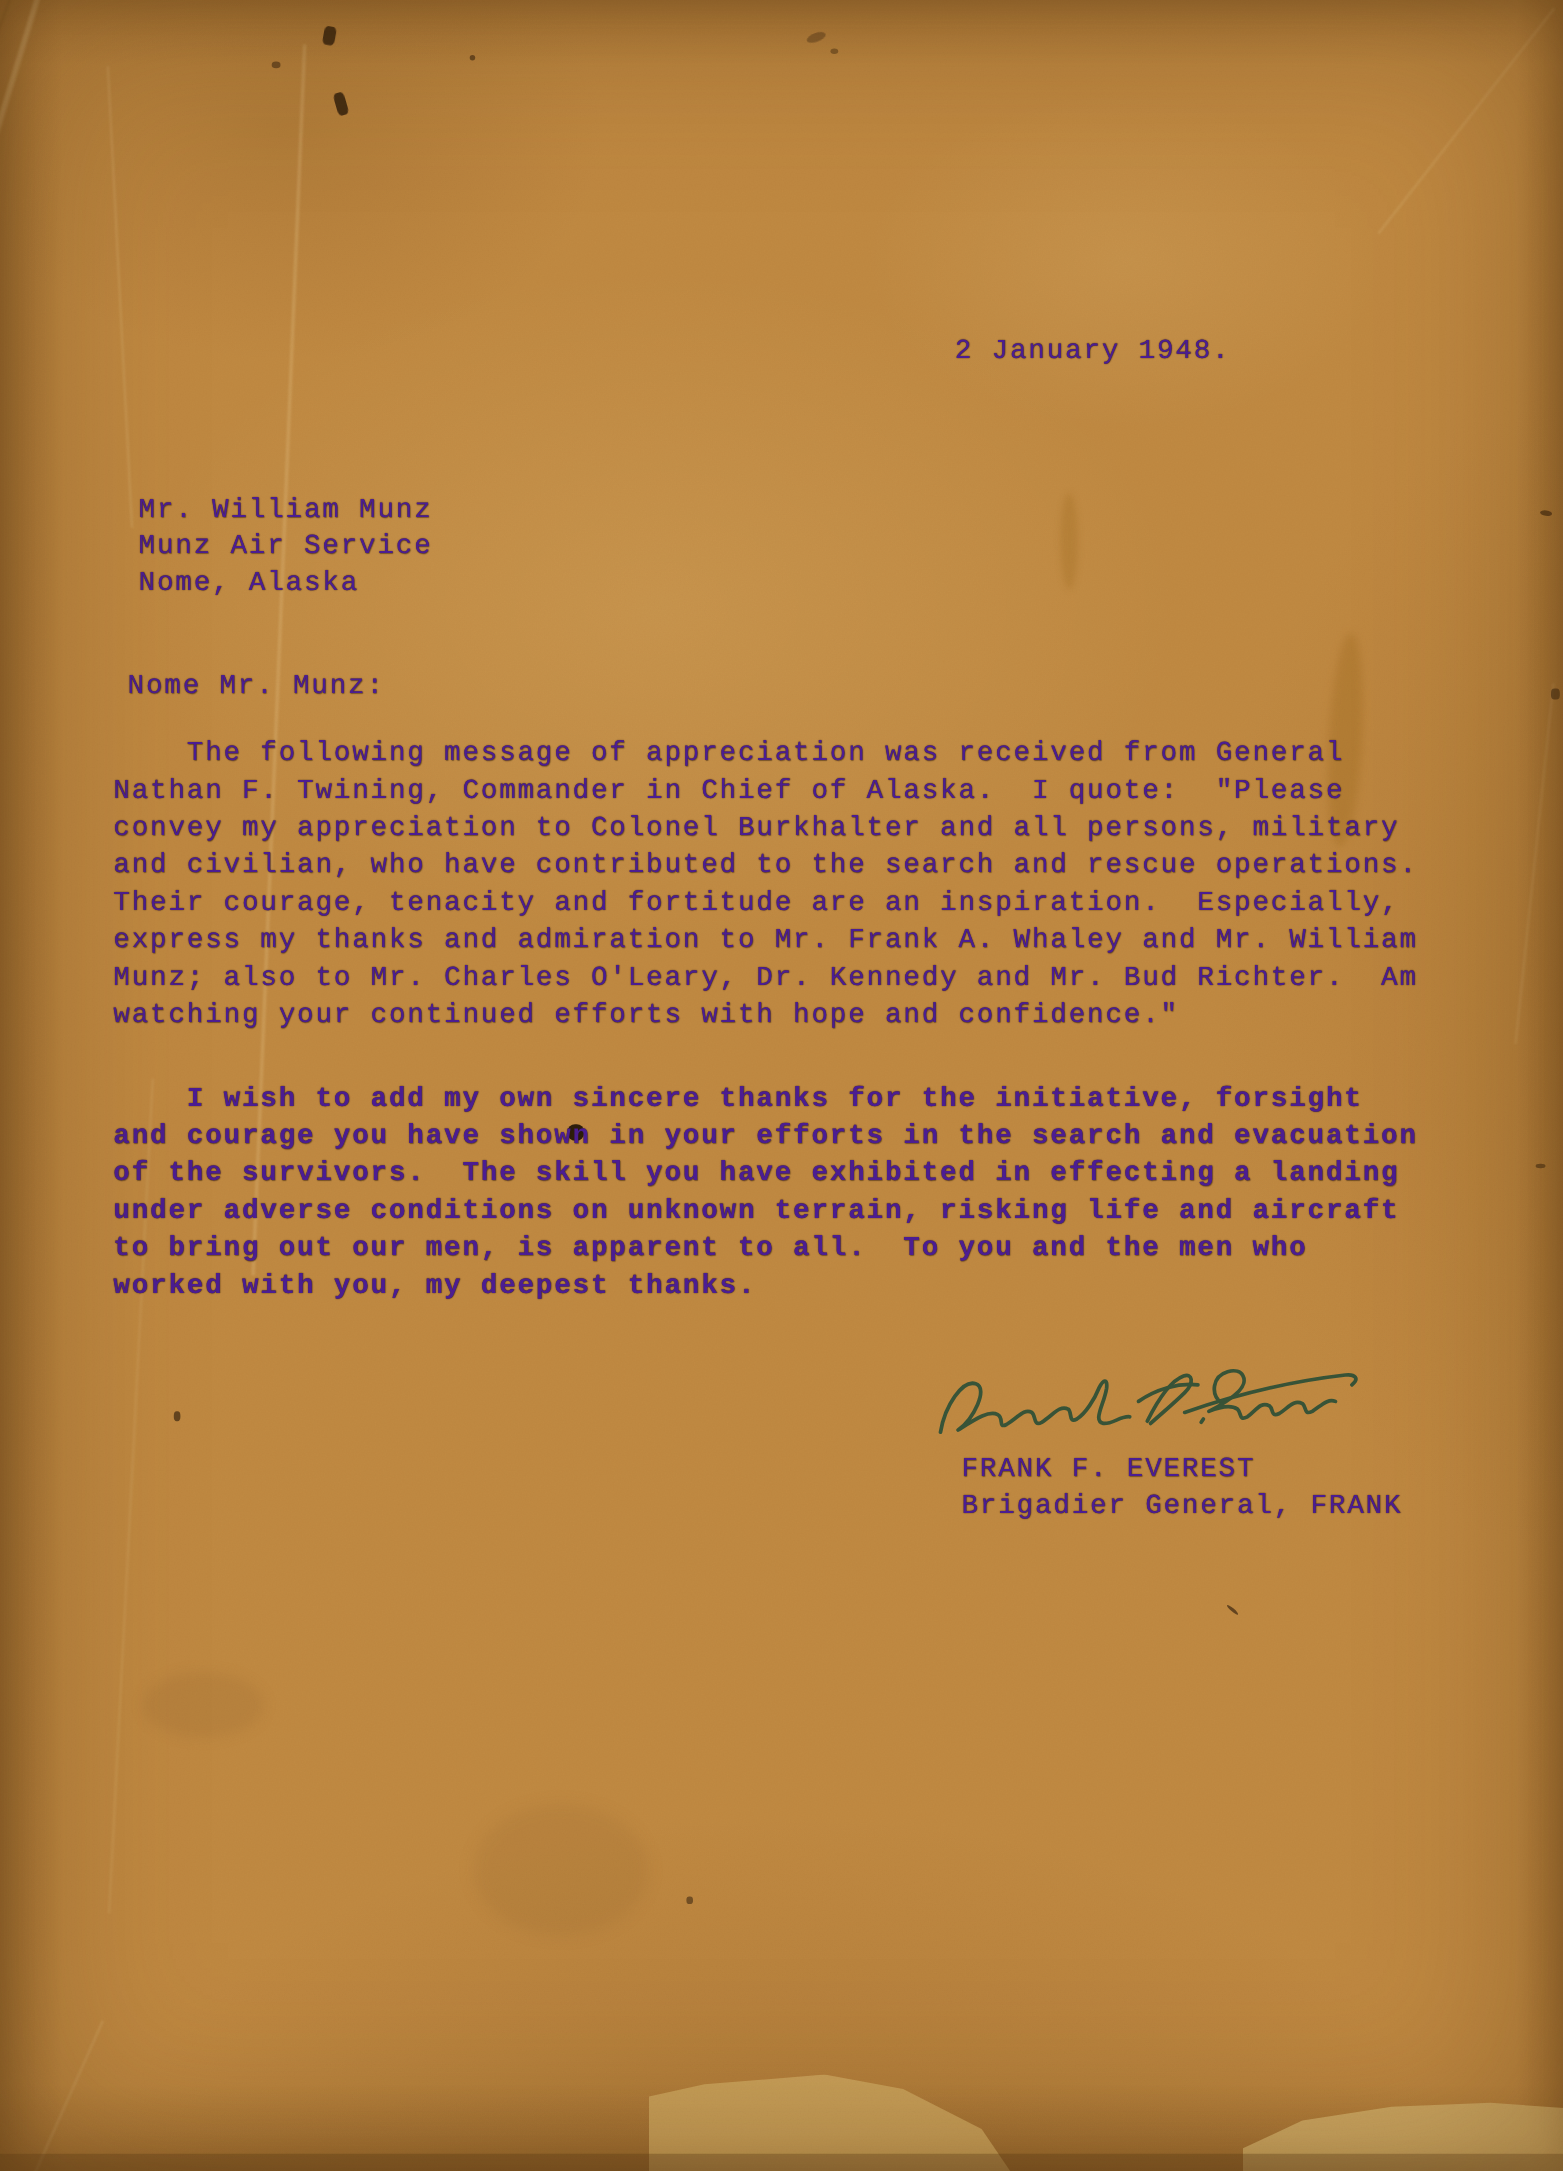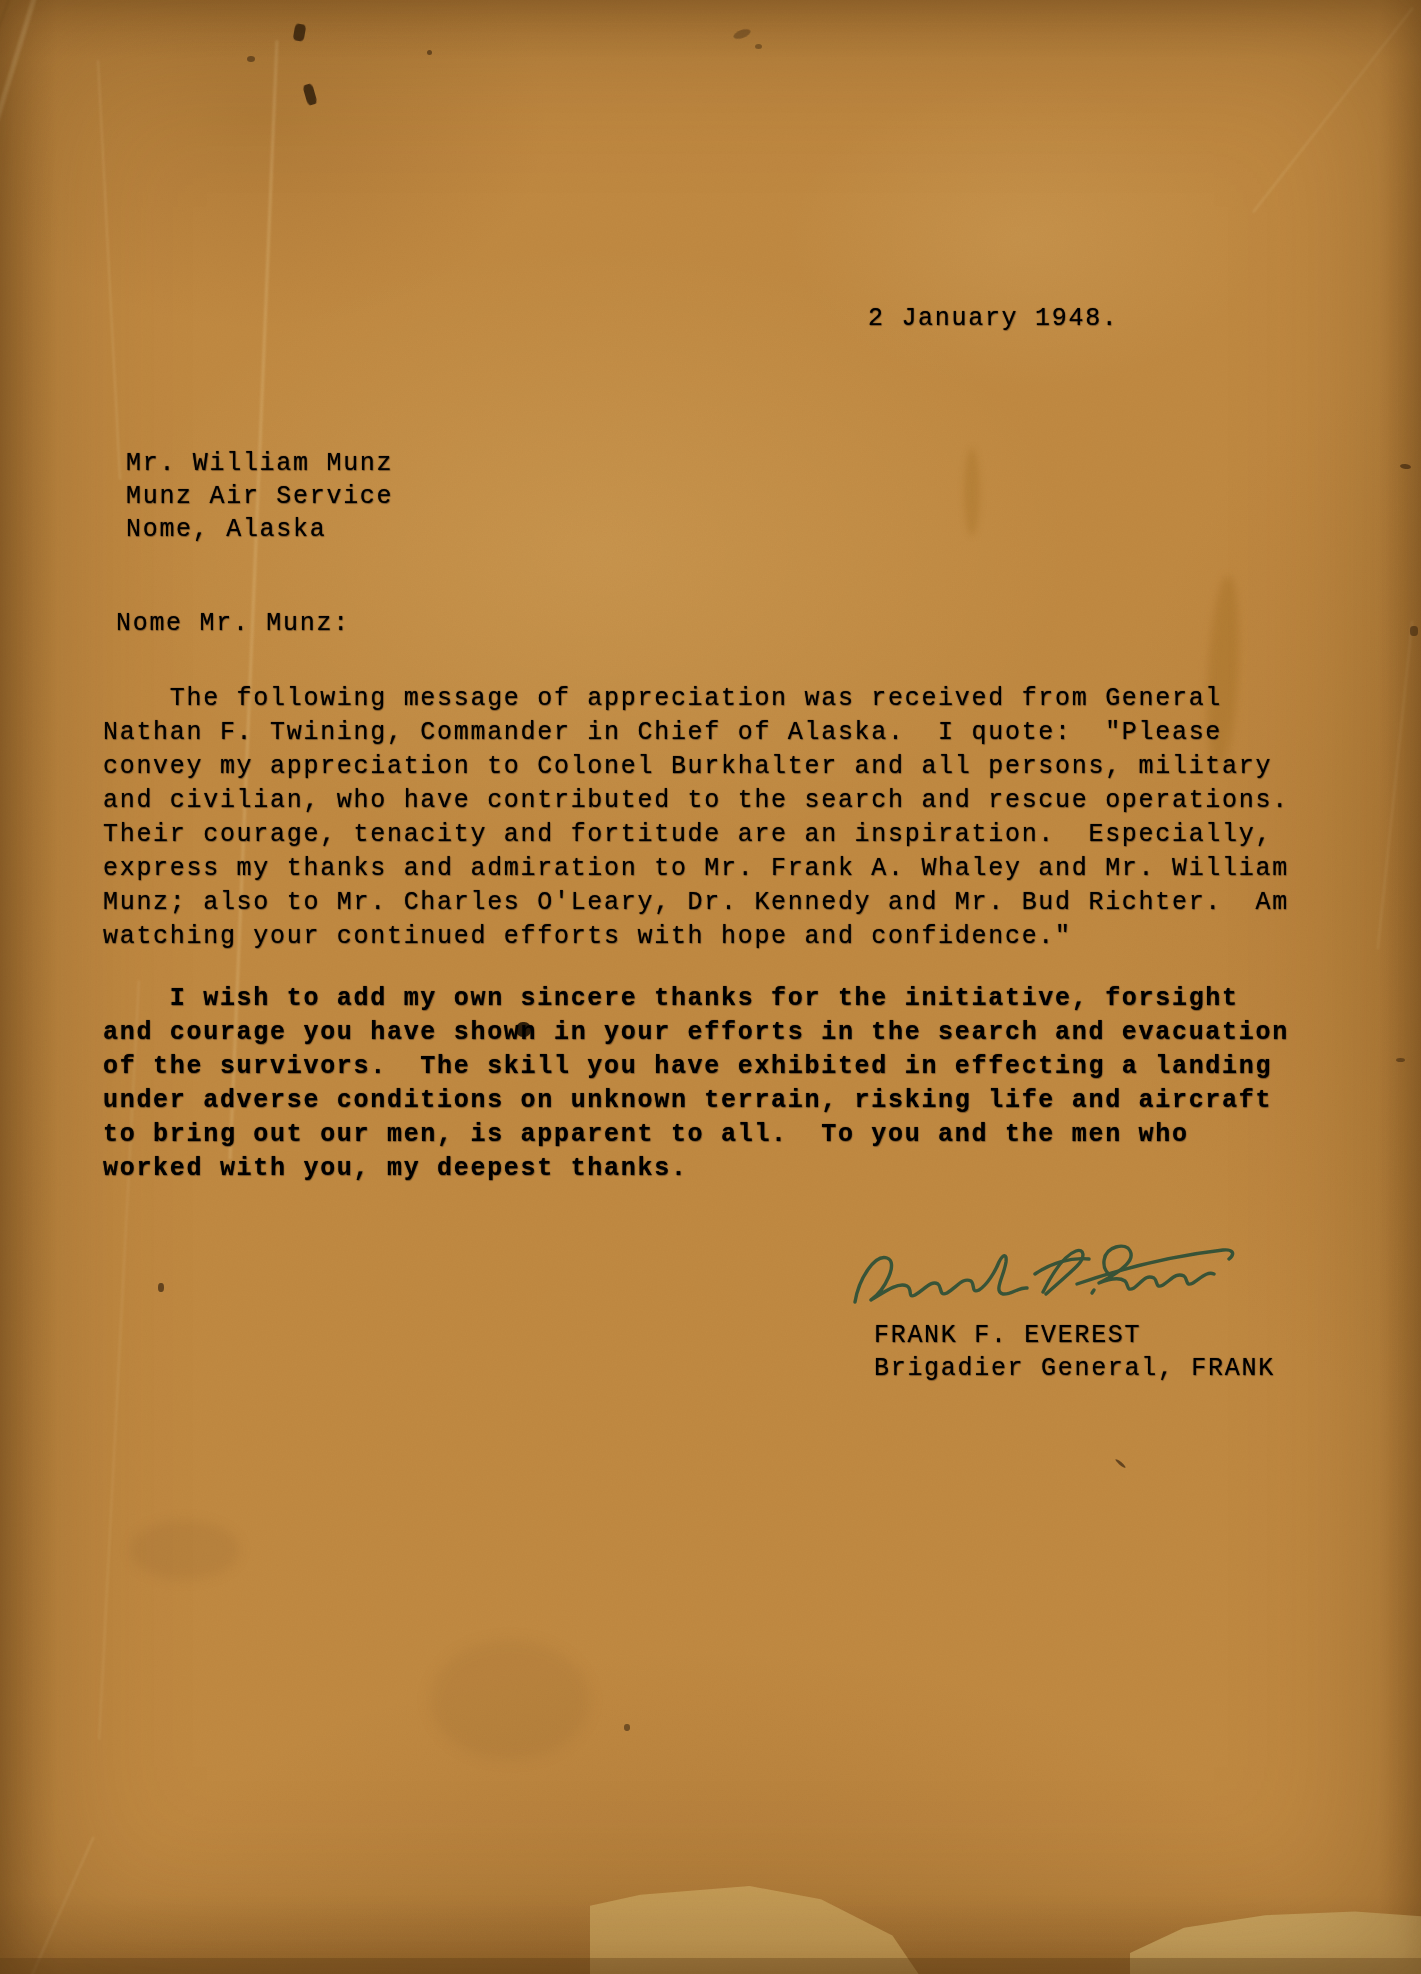--- a/index.html
+++ b/index.html
@@ -31,21 +31,21 @@
   .crease { position: absolute; pointer-events: none; background: rgba(240,214,160,0.42); filter: blur(1px); }
   .crease.dark { background: rgba(110,76,28,0.55); }
   .stain  { position: absolute; pointer-events: none; border-radius: 50%; }
   .tear   { position: absolute; pointer-events: none; }
   .ink-text {
     position: absolute;
     white-space: pre;
     font-size: 25px;
     line-height: 34px;
     letter-spacing: 1.7px;
-    color: #000000;
+    color: #4c1d95;
     text-shadow: 0 0 1.1px rgba(44,27,13,0.9), 0.6px 0.6px 0.9px rgba(44,27,13,0.4);
   }
   .sig-svg { position: absolute; left: 845px; top: 1226px; }
 </style>
 </head>
 <body>
 
 <div class="paper">
 
   <div class="mottle"></div>
@@ -84,21 +84,21 @@
   <div class="stain" style="left:516px; top:1022px; width:15px; height:15px; background:rgba(30,18,6,0.9); border-radius:45%; filter:blur(0.4px);"></div>
 
   <div class="ink-text" style="left:868px; top:302px;">2 January 1948.</div>
 
   <div class="ink-text" style="left:126px; top:447px; line-height:33px;">Mr. William Munz
 Munz Air Service
 Nome, Alaska</div>
 
   <div class="ink-text" style="left:116px; top:607px;">Nome Mr. Munz:</div>
 
-  <div class="ink-text" style="left:103px; top:682px;">    The following message of appreciation was received from General
+  <div class="ink-text" style="left:103px; top:668px;">    The following message of appreciation was received from General
 Nathan F. Twining, Commander in Chief of Alaska.  I quote:  "Please
 convey my appreciation to Colonel Burkhalter and all persons, military
 and civilian, who have contributed to the search and rescue operations.
 Their courage, tenacity and fortitude are an inspiration.  Especially,
 express my thanks and admiration to Mr. Frank A. Whaley and Mr. William
 Munz; also to Mr. Charles O'Leary, Dr. Kennedy and Mr. Bud Richter.  Am
 watching your continued efforts with hope and confidence."</div>
 
   <div class="ink-text" style="left:103px; top:982px;font-weight:bold;">    I wish to add my own sincere thanks for the initiative, forsight
 and courage you have shown in your efforts in the search and evacuation

